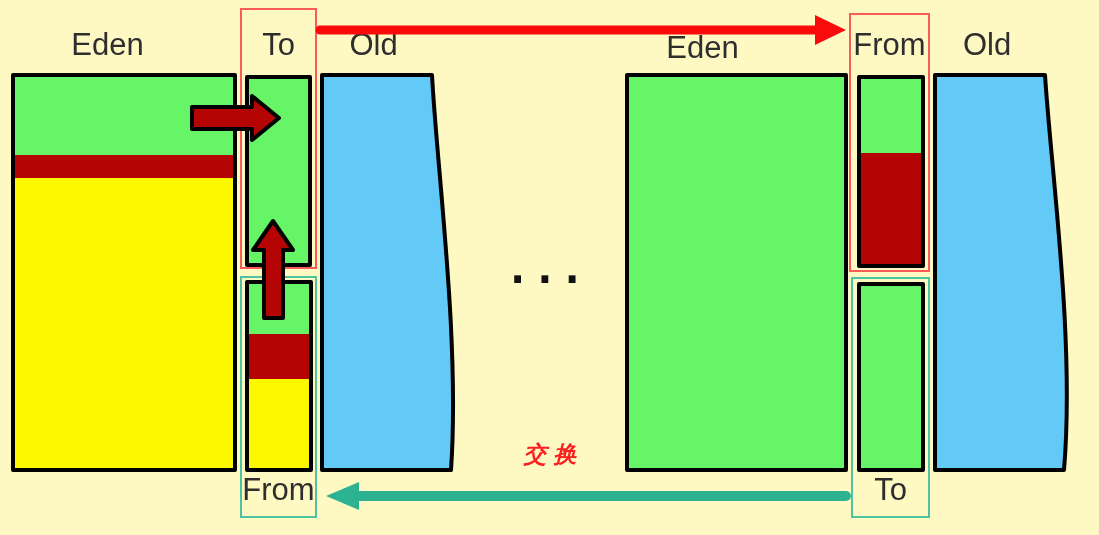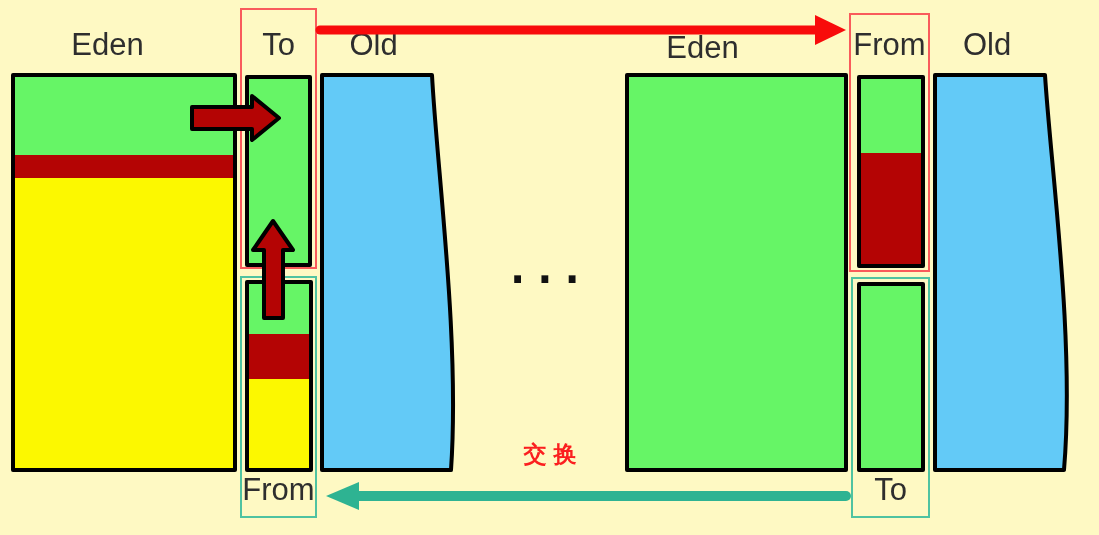--- a/index.html
+++ b/index.html
@@ -57,20 +57,21 @@
     left: 500px; top: 441px;
     width: 100px;
     text-align: center;
     font-family: "DejaVu Serif", serif;
     font-weight: bold;
     font-size: 23px;
     letter-spacing: 7px;
     color: var(--swap-text);
     line-height: 1.1;
     text-indent: 7px; 
+    font-style: italic;
   }
   #overlay {
     position: absolute;
     left: 0; top: 0;
     width: 1099px; height: 535px;
     pointer-events: none;
   }
 </style>
 </head>
 <body>

